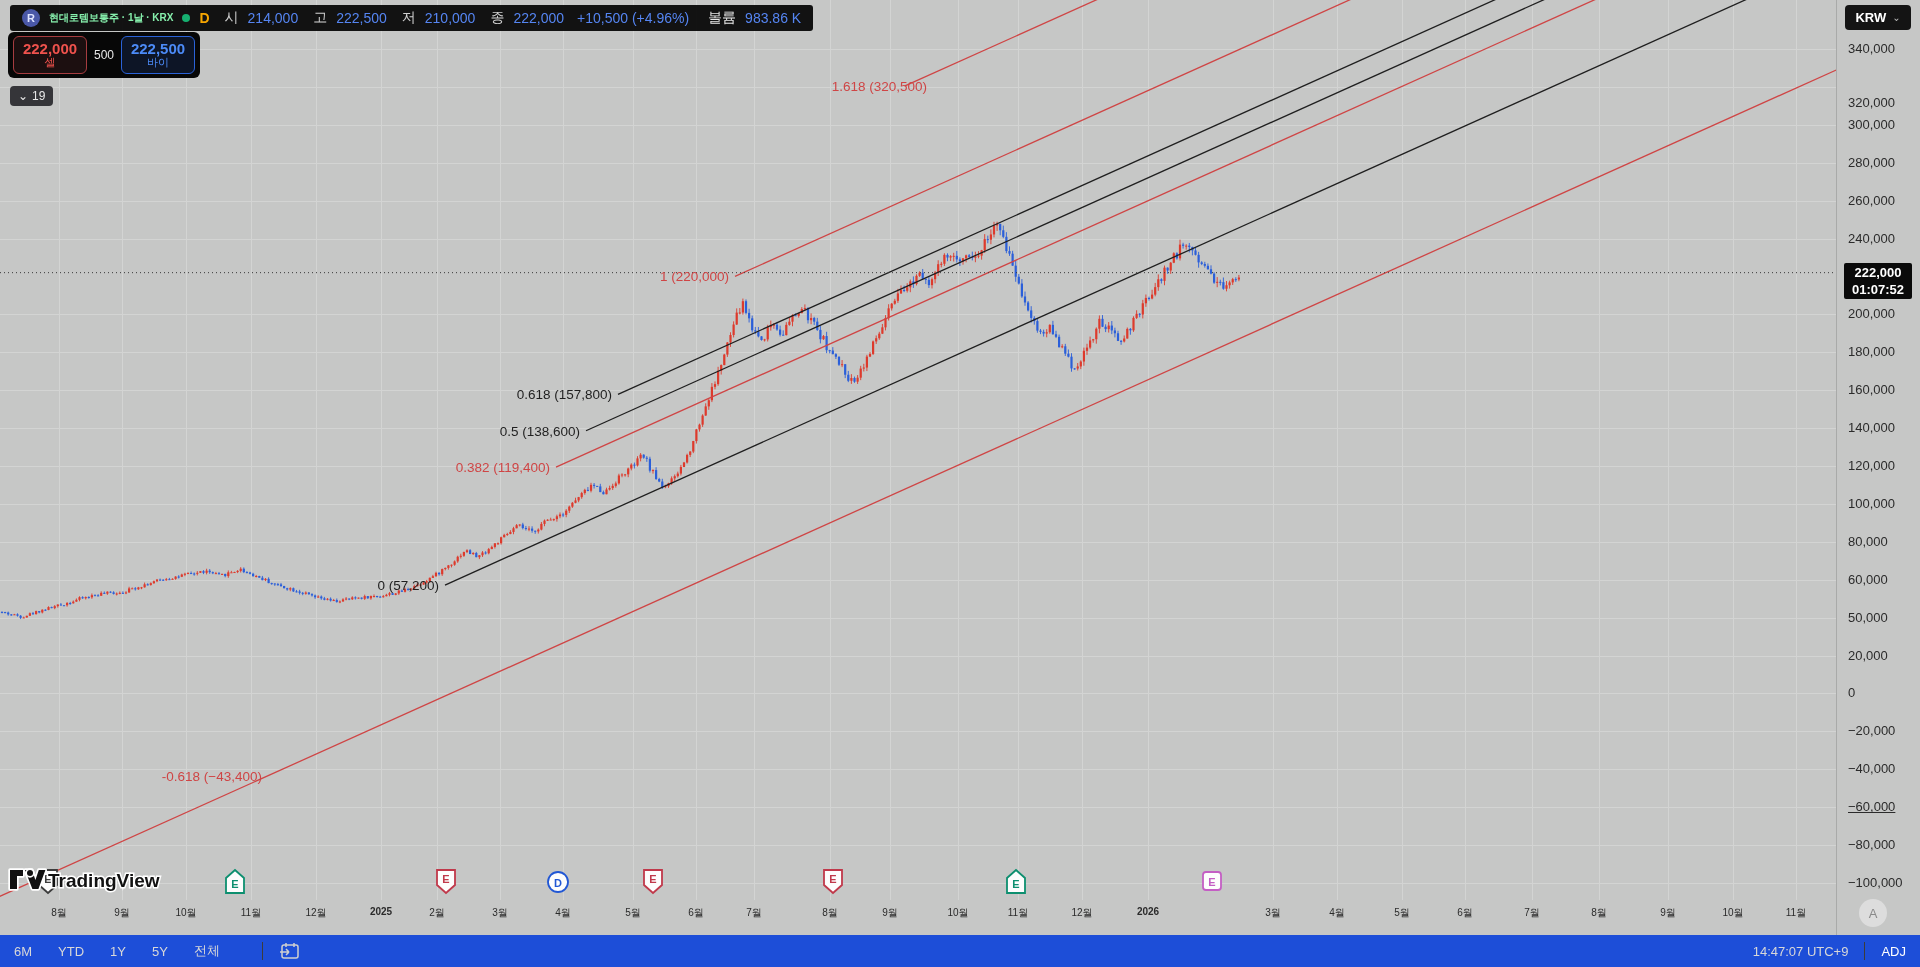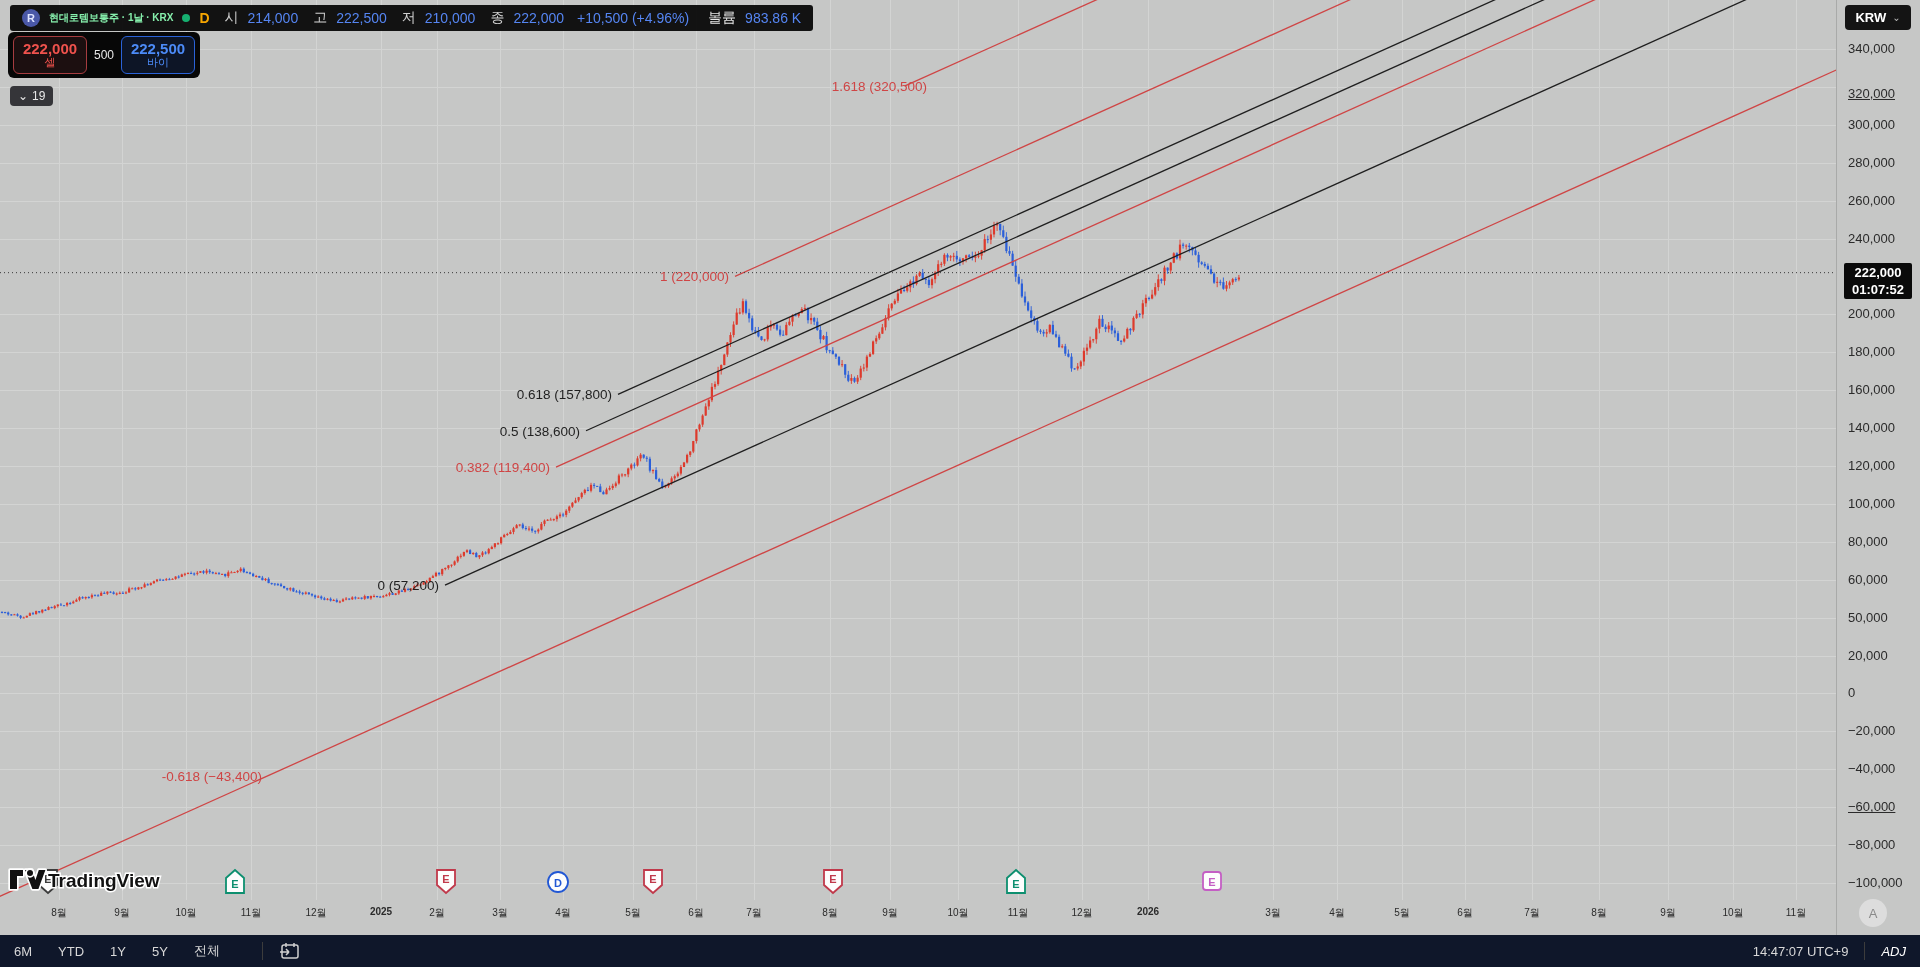--- a/index.html
+++ b/index.html
@@ -45,27 +45,27 @@
   
   .taxis{left:0;top:900px;width:1836px;height:35px;z-index:18;}
   .mtick{position:absolute;top:6px;transform:translateX(-50%);font-size:10px;color:#2b2b2b;white-space:nowrap;}
   .mtick.bold{font-weight:700;}
   
   .events{left:0;top:868px;width:1836px;height:30px;z-index:17;}
   .ev{position:absolute;transform:translateX(-50%);cursor:pointer;}
   
   .tvlogo{left:8px;top:864px;z-index:19;display:flex;align-items:center;cursor:pointer;}
   
-  .bar{left:0;top:935px;width:1920px;height:32px;background:#0f172a;display:flex;align-items:center;
+  .bar{left:0;top:935px;width:1920px;height:32px;background:#1d4ed8;display:flex;align-items:center;
        padding:0 14px;color:#d8d8d8;font-size:13px;z-index:40;}
   .bar .rng{margin-right:26px;cursor:pointer;}
   .vsep{width:1px;height:18px;background:#3c3c3c;margin:0 16px;}
   .bar-right{margin-left:auto;display:flex;align-items:center;}
   .bar .clk{cursor:pointer;}
-  .bar .adj{color:#fff;cursor:pointer;font-style:italic;}
+  .bar .adj{color:#fff;cursor:pointer;}
   svg text{font-family:"Liberation Sans","DejaVu Sans",sans-serif;}
 </style>
 </head>
 <body>
 
 <div class="stage">
 
   <svg class="abs" style="left:0;top:0;" width="1836" height="900" viewBox="0 0 1836 900">
       <g stroke="#d3d4d3" stroke-width="1">
         <line x1="59.5" y1="0" x2="59.5" y2="900"></line>
@@ -1026,21 +1026,21 @@
   <div class="abs paxis" id="paxis">
     <div class="krw">
       <span>KRW</span>
       <span class="chev">⌄</span>
     </div>
     <div class="plabel">
       <div>222,000</div>
       <div>01:07:52</div>
     </div>
   <div class="ptick" style="top: 41px;">340,000</div>
-      <div class="ptick" style="top: 86px; text-decoration: underline;">320,000</div>
+      <div class="ptick" style="top: 95px;">320,000</div>
       <div class="ptick" style="top: 116.818px;">300,000</div>
       <div class="ptick" style="top: 154.727px;">280,000</div>
       <div class="ptick" style="top: 192.636px;">260,000</div>
       <div class="ptick" style="top: 230.545px;">240,000</div>
       <div class="ptick" style="top: 306.364px;">200,000</div>
       <div class="ptick" style="top: 344.273px;">180,000</div>
       <div class="ptick" style="top: 382.182px;">160,000</div>
       <div class="ptick" style="top: 420.091px;">140,000</div>
       <div class="ptick" style="top: 458px;">120,000</div>
       <div class="ptick" style="top: 495.909px;">100,000</div>

